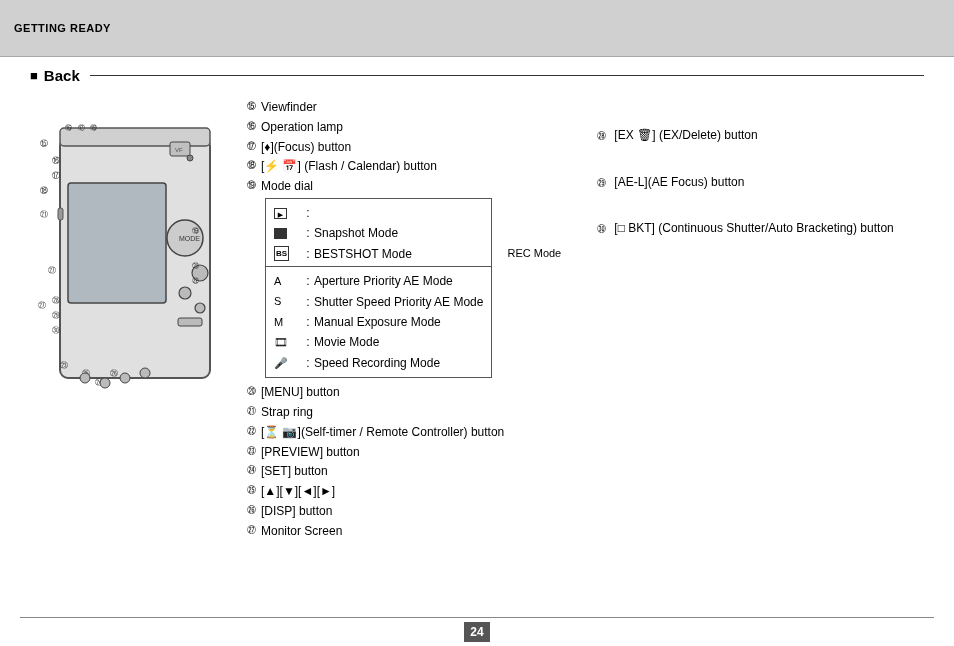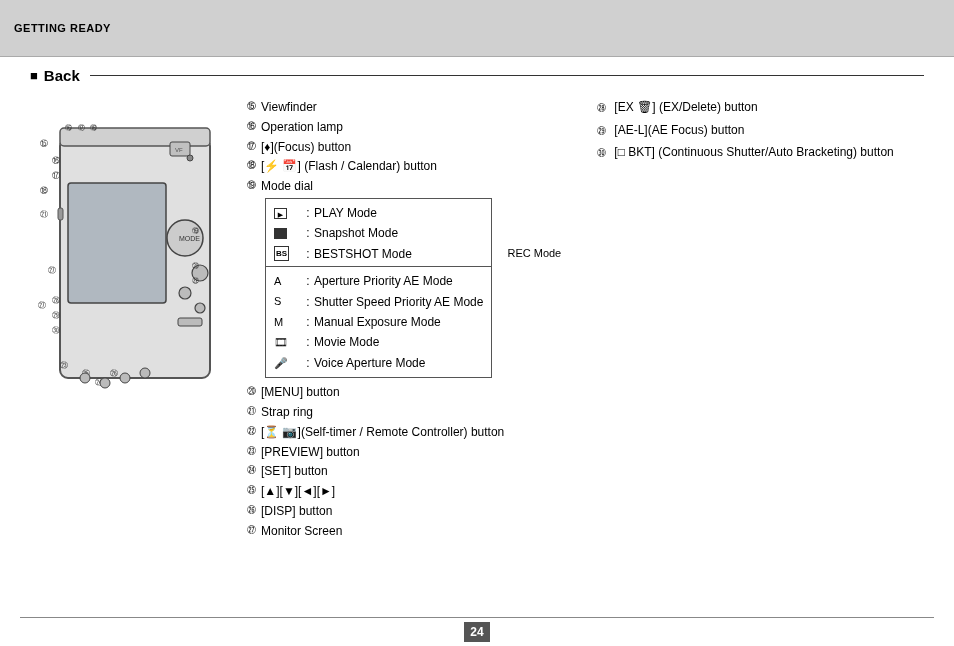--- a/index.html
+++ b/index.html
@@ -150,20 +150,21 @@
       font-weight: bold;
       padding: 0 1px;
       vertical-align: middle;
       line-height: 13px;
     }
 
     
     .right-item {
       margin-bottom: 4px;
       line-height: 1.55;
+      margin-top: 28px;
     }
 
     
     .footer {
       position: absolute;
       bottom: 0;
       left: 0;
       right: 0;
     }
 
@@ -303,21 +304,20 @@
         </ul>
 
         <div class="rec-mode-area">
           <div class="mode-table">
 
             <div class="mode-row">
               <div class="mode-symbol">
                 <span style="display:inline-block;width:13px;height:11px;border:1.5px solid #333;text-align:center;line-height:11px;font-size:7px;">▶</span>
               </div>
               <span class="mode-colon">:</span>
-              <span class="mode-label">PLAY Mode</span>
             </div>
 
             <div class="mode-row">
               <div class="mode-symbol">
                 <span style="display:inline-block;width:13px;height:11px;background:#333;border:1.5px solid #333;"></span>
               </div>
               <span class="mode-colon">:</span>
               <span class="mode-label">Snapshot Mode</span>
             </div>
 
@@ -360,21 +360,21 @@
               </div>
               <span class="mode-colon">:</span>
               <span class="mode-label">Movie Mode</span>
             </div>
 
             <div class="mode-row">
               <div class="mode-symbol">
                 <span style="font-size:11px;">🎤</span>
               </div>
               <span class="mode-colon">:</span>
-              <span class="mode-label">Voice Aperture Mode</span>
+              <span class="mode-label">Speed Recording Mode</span>
             </div>
           </div>
           <div class="rec-mode-text">REC Mode</div>
         </div>
 
         <ul class="item-list" style="margin-top:4px;">
           <li>
             <span class="circle-num">⑳</span>
             <span class="item-text">[MENU] button</span>
           </li>

